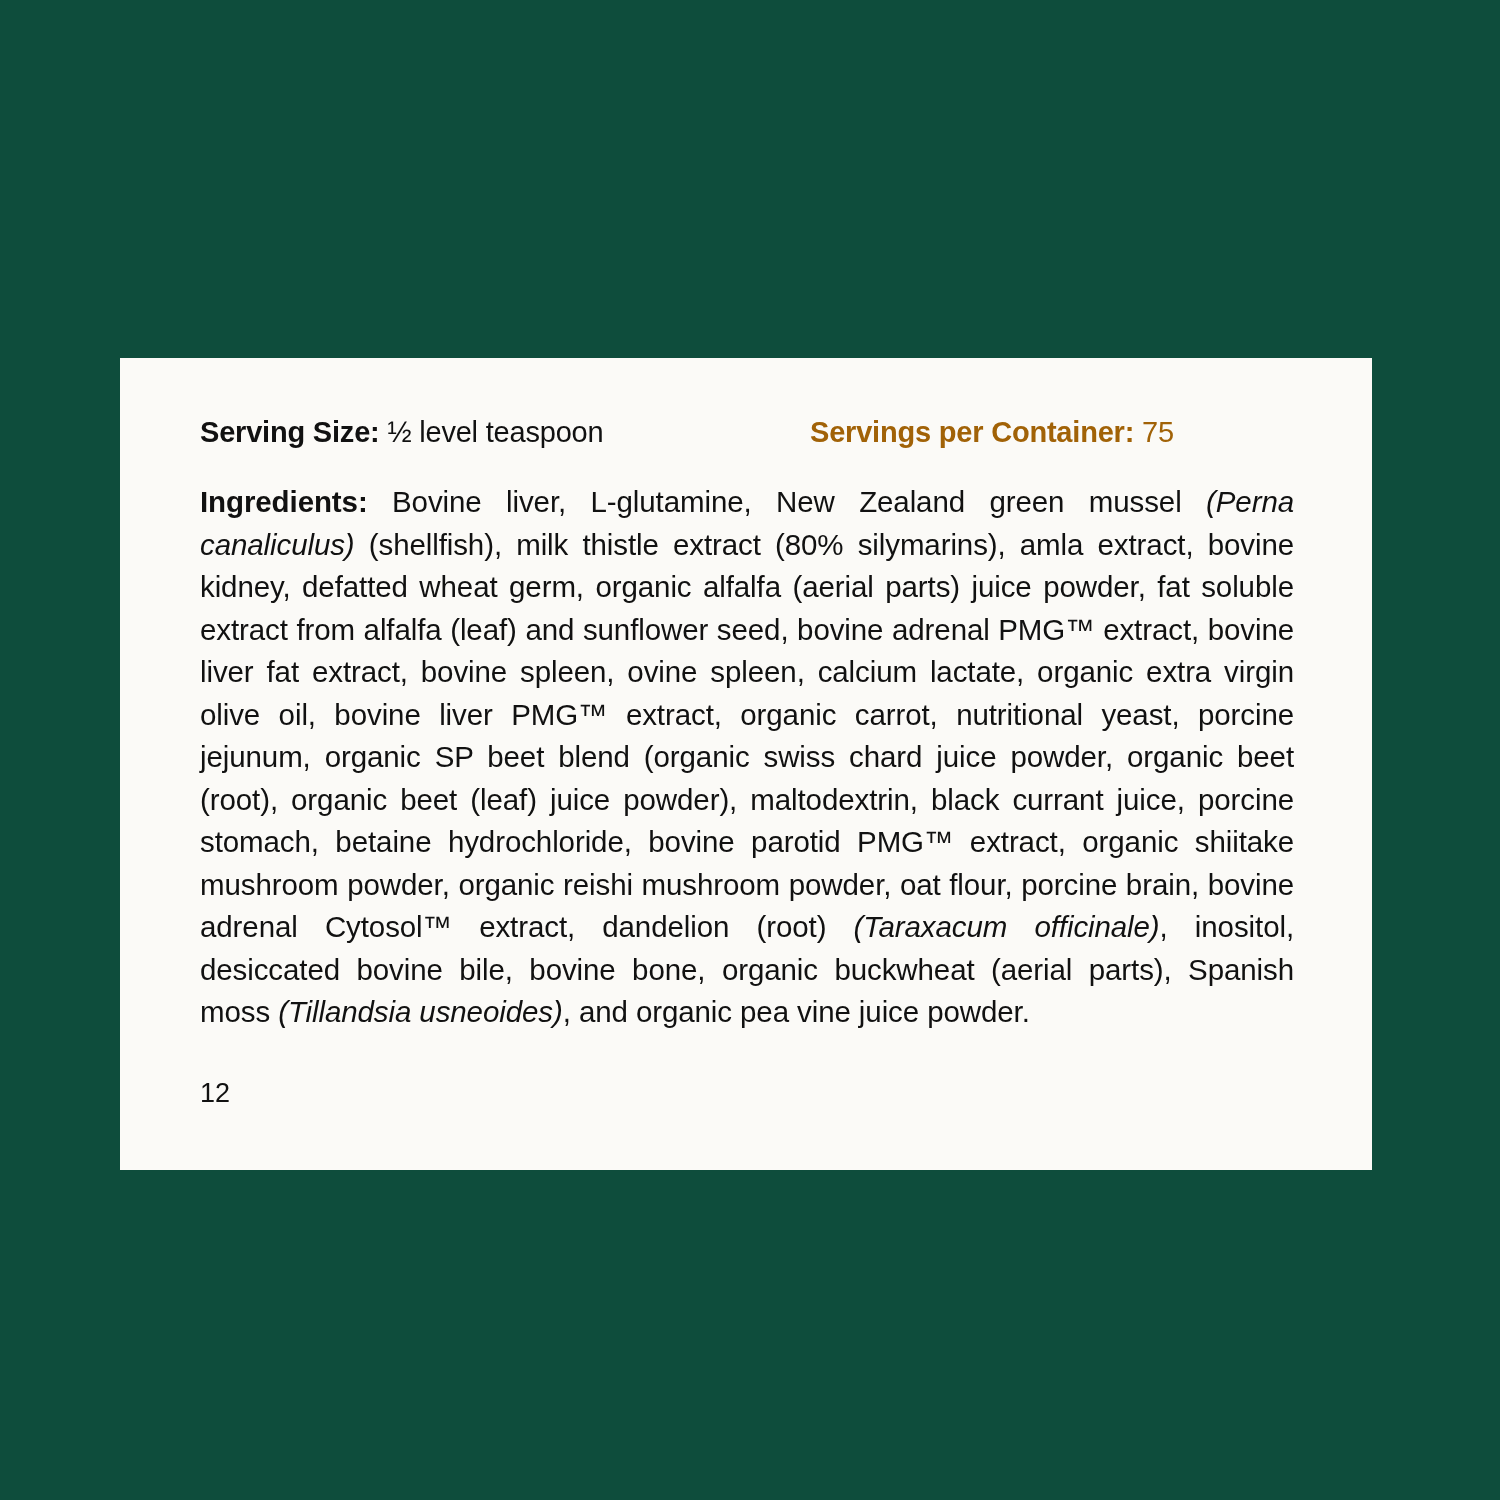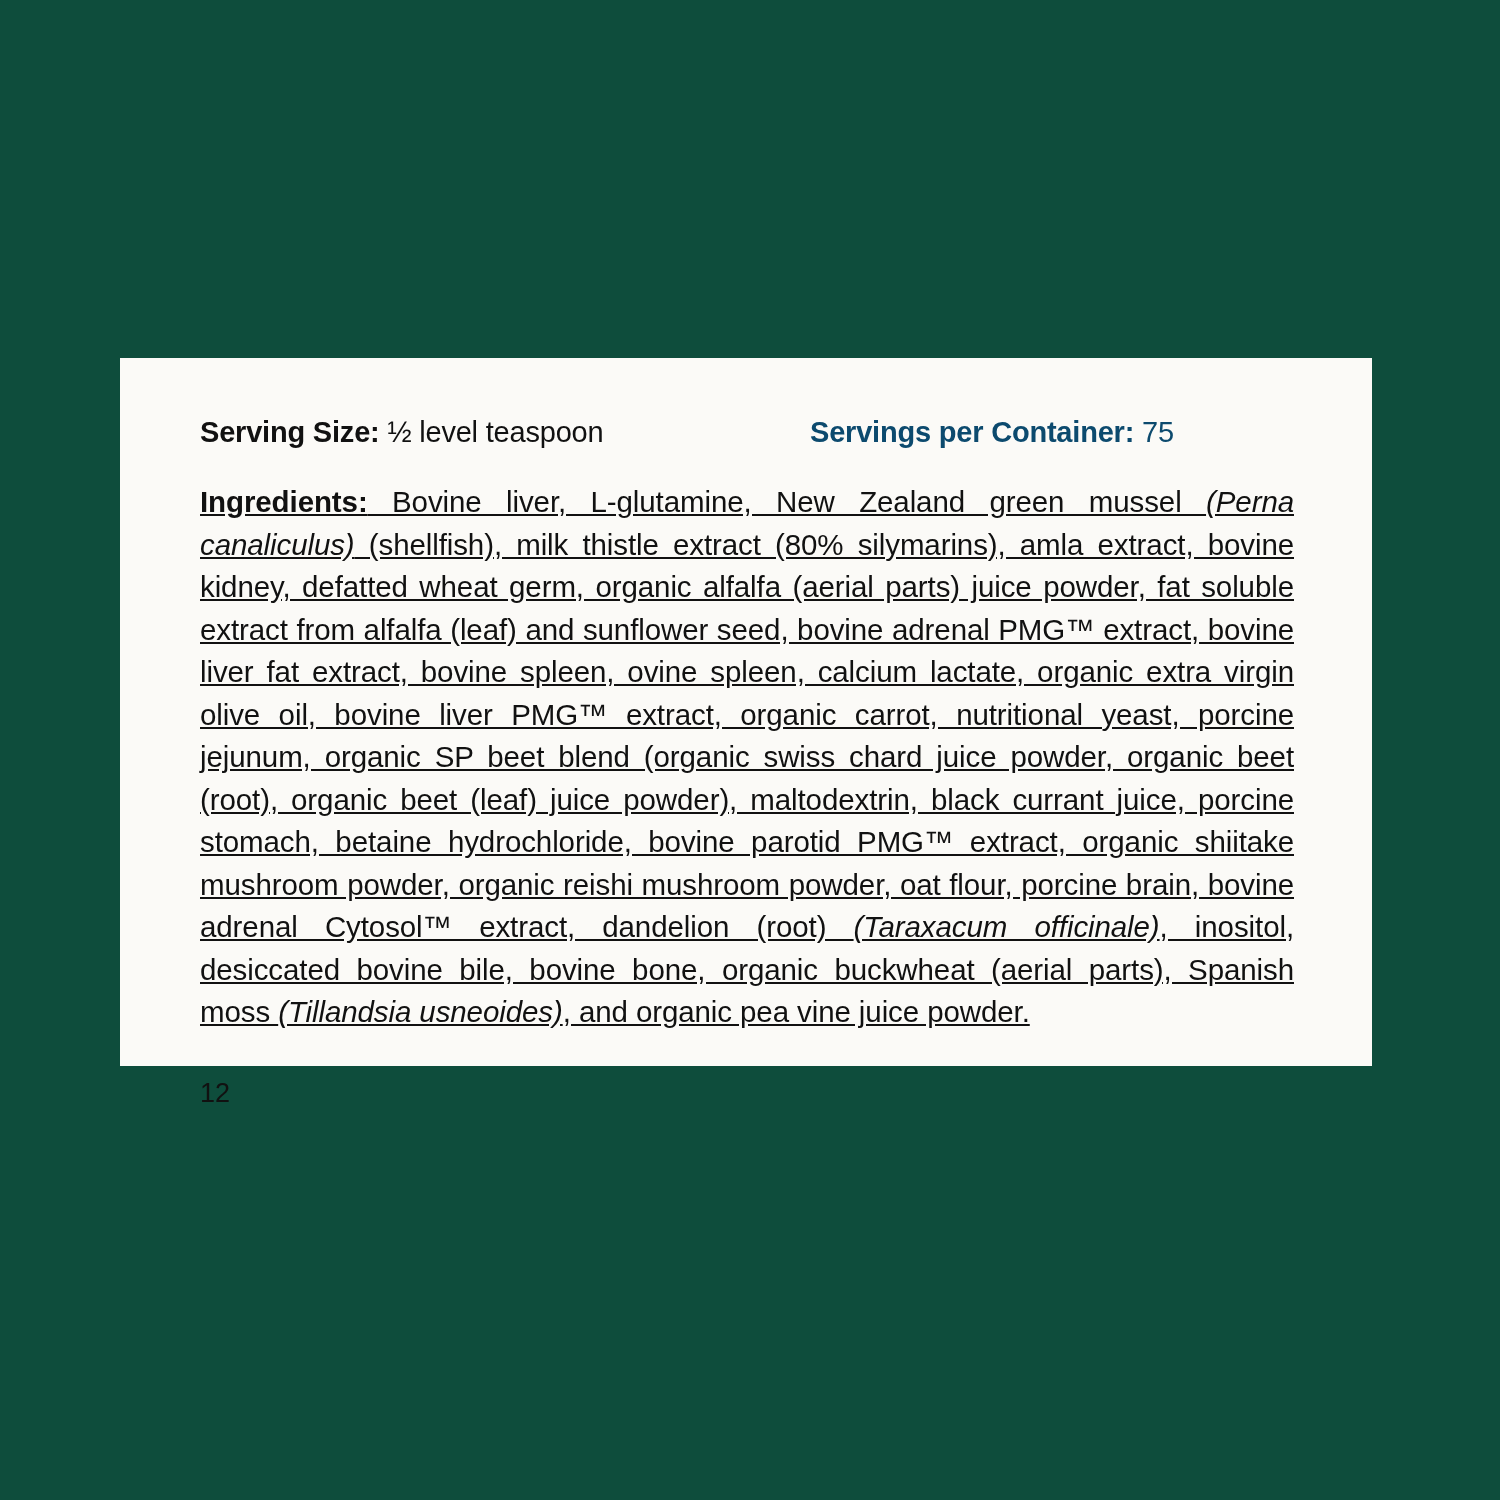--- a/index.html
+++ b/index.html
@@ -17,57 +17,56 @@
     position: relative;
     width: 1500px;
     height: 1500px;
     background: #0e4d3c;
   }
   #label-panel {
     position: absolute;
     left: 120px;
     top: 358px;
     width: 1252px;
-    height: 708px;
+    height: 812px;
     background: #fbfaf7;
     box-sizing: border-box;
     padding: 44px 78px 0 80px;
   }
   .serving-row {
     display: flex;
     align-items: baseline;
     margin-top: 14px;
     margin-bottom: 0;
   }
   .serving-left {
     width: 610px;
     font-size: 29px;
     color: #111111;
     letter-spacing: -0.2px;
   }
   .serving-right {
     font-size: 29px;
-    color: #0c4a6e;
+    color: #a16207;
     letter-spacing: -0.2px;
   }
   .lbl-bold {
     font-weight: bold;
   }
   .lbl-val {
     font-weight: normal;
   }
   .ingredients-block {
     margin-top: 32px;
     font-size: 29.5px;
     line-height: 42.5px;
     color: #111111;
     text-align: justify;
     text-justify: inter-word;
     letter-spacing: -0.1px;
-    text-decoration: underline;
   }
   .ingredients-block .head {
     font-weight: bold;
   }
   .ital {
     font-style: italic;
   }
   .page-number {
     margin-top: 44px;
     font-size: 27px;

